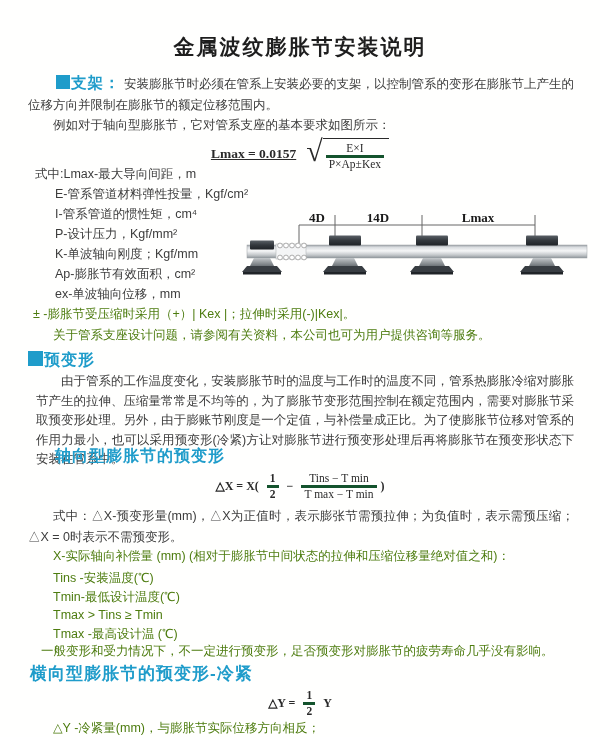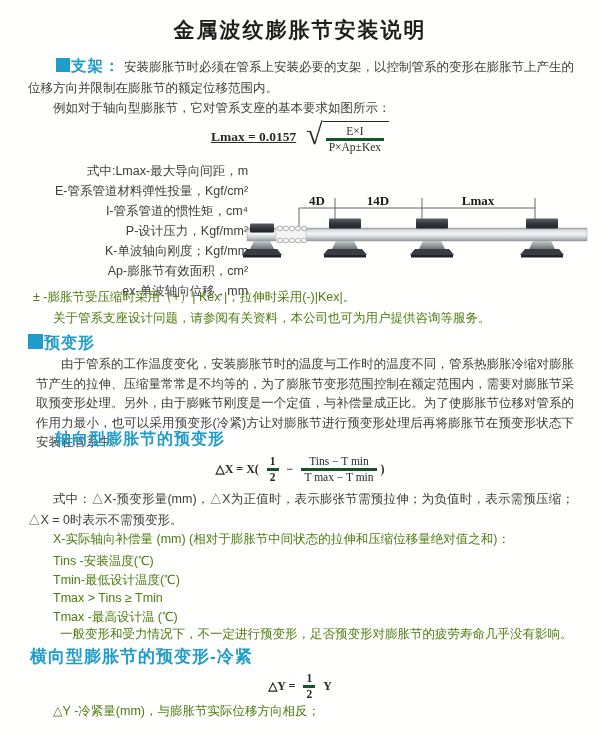--- a/index.html
+++ b/index.html
@@ -1,19 +1,19 @@
 <!DOCTYPE html>
 <html style="--accent: #1f9cca;"><head>
 <meta charset="utf-8">
 <style>
   :root { --accent:#1f9cca; --ink:#3a3a3a; }
   * { margin:0; padding:0; box-sizing:border-box; }
   body { background:#fff; font-family:"Liberation Sans", sans-serif; }
   .page { position:relative; width:600px; height:737px; background:#fffffe; color:var(--ink); overflow:hidden; }
-  .abs { position:absolute; }
+  .abs { position:absolute;margin-top:17px; }
   .title { width:100%; text-align:center; font-size:21px; font-weight:bold; color:#1e1e1e; letter-spacing:2px; font-family:"Liberation Sans", sans-serif; }
   .para { font-size:12.5px; line-height:21px; text-align:justify; color:#3c3c3c; }
   .bullet { display:inline-block; width:14px; height:14px; background:var(--accent); vertical-align:-1px; margin-right:1px; }
   .blue-head { color:var(--accent); font-size:15.5px; font-weight:bold; letter-spacing:1px; }
   .line { font-size:12.5px; color:#4d7c0f; white-space:nowrap; }
   .defs .def-line { font-size:12.5px; line-height:20px; color:#3c3c3c; margin-left:20px; white-space:nowrap; }
   .defs .def-line:first-child { margin-left:0; }
   .sub-heading { color:var(--accent); font-weight:bold; font-family:"Liberation Sans", sans-serif; }
   .formula { width:100%; text-align:center; font-family:"Liberation Serif", serif; color:#2a2a2a; }
   .f-bold { font-weight:bold; font-size:13.5px;text-decoration:underline; }
@@ -43,21 +43,21 @@
     <span class="f-bold">Lmax = 0.0157</span>
     <span class="sqrt">
         <span class="sqrt-sym">√</span>
         <span class="radicand"><span class="vfrac ital">
             <span class="num">E×I</span>
             <span class="den">P×Ap±Kex</span>
           </span></span>
       </span>
   </div>
 
-  <div class="abs defs" style="top:161px; left:35px;text-align:right;">
+  <div class="abs defs" style="top:147px; left:35px;">
     <div class="def-line">式中:Lmax-最大导向间距，m</div>
     <div class="def-line">E-管系管道材料弹性投量，Kgf/cm²</div>
     <div class="def-line">I-管系管道的惯性矩，cm⁴</div>
     <div class="def-line">P-设计压力，Kgf/mm²</div>
     <div class="def-line">K-单波轴向刚度；Kgf/mm</div>
     <div class="def-line">Ap-膨胀节有效面积，cm²</div>
     <div class="def-line">ex-单波轴向位移，mm</div>
   </div>
 
   <div class="abs" style="top:192px; left:240px; width:356px; height:74px;">
@@ -163,21 +163,21 @@
 
   <div class="abs line" style="top:531px; left:53px;">X-实际轴向补偿量 (mm) (相对于膨胀节中间状态的拉伸和压缩位移量绝对值之和)：</div>
 
   <div class="abs" style="top:552px; left:53px;">
     <div class="line" style="line-height:18.5px;">Tins -安装温度(℃)</div>
     <div class="line" style="line-height:18.5px;">Tmin-最低设计温度(℃)</div>
     <div class="line" style="line-height:18.5px;">Tmax &gt; Tins ≥ Tmin</div>
     <div class="line" style="line-height:18.5px;">Tmax -最高设计温 (℃)</div>
   </div>
 
-  <div class="abs line" style="top:626px; left:60px;">一般变形和受力情况下，不一定进行预变形，足否预变形对膨胀节的疲劳寿命几乎没有影响。</div>
+  <div class="abs line" style="top:626px; left:41px;">一般变形和受力情况下，不一定进行预变形，足否预变形对膨胀节的疲劳寿命几乎没有影响。</div>
 
   <div class="abs sub-heading" style="top:645px; left:30px; font-size:17px; letter-spacing:1px;">横向型膨胀节的预变形-冷紧</div>
 
   <div class="abs formula" style="top:672px; left:0;">
     <span class="f2-big">△Y =</span><span class="fgap"></span>
     <span class="vfrac" style="font-weight:bold;">
         <span class="num">1</span>
         <span class="den">2</span>
       </span><span class="fgap"></span>
     <span class="f2-big">Y</span>

